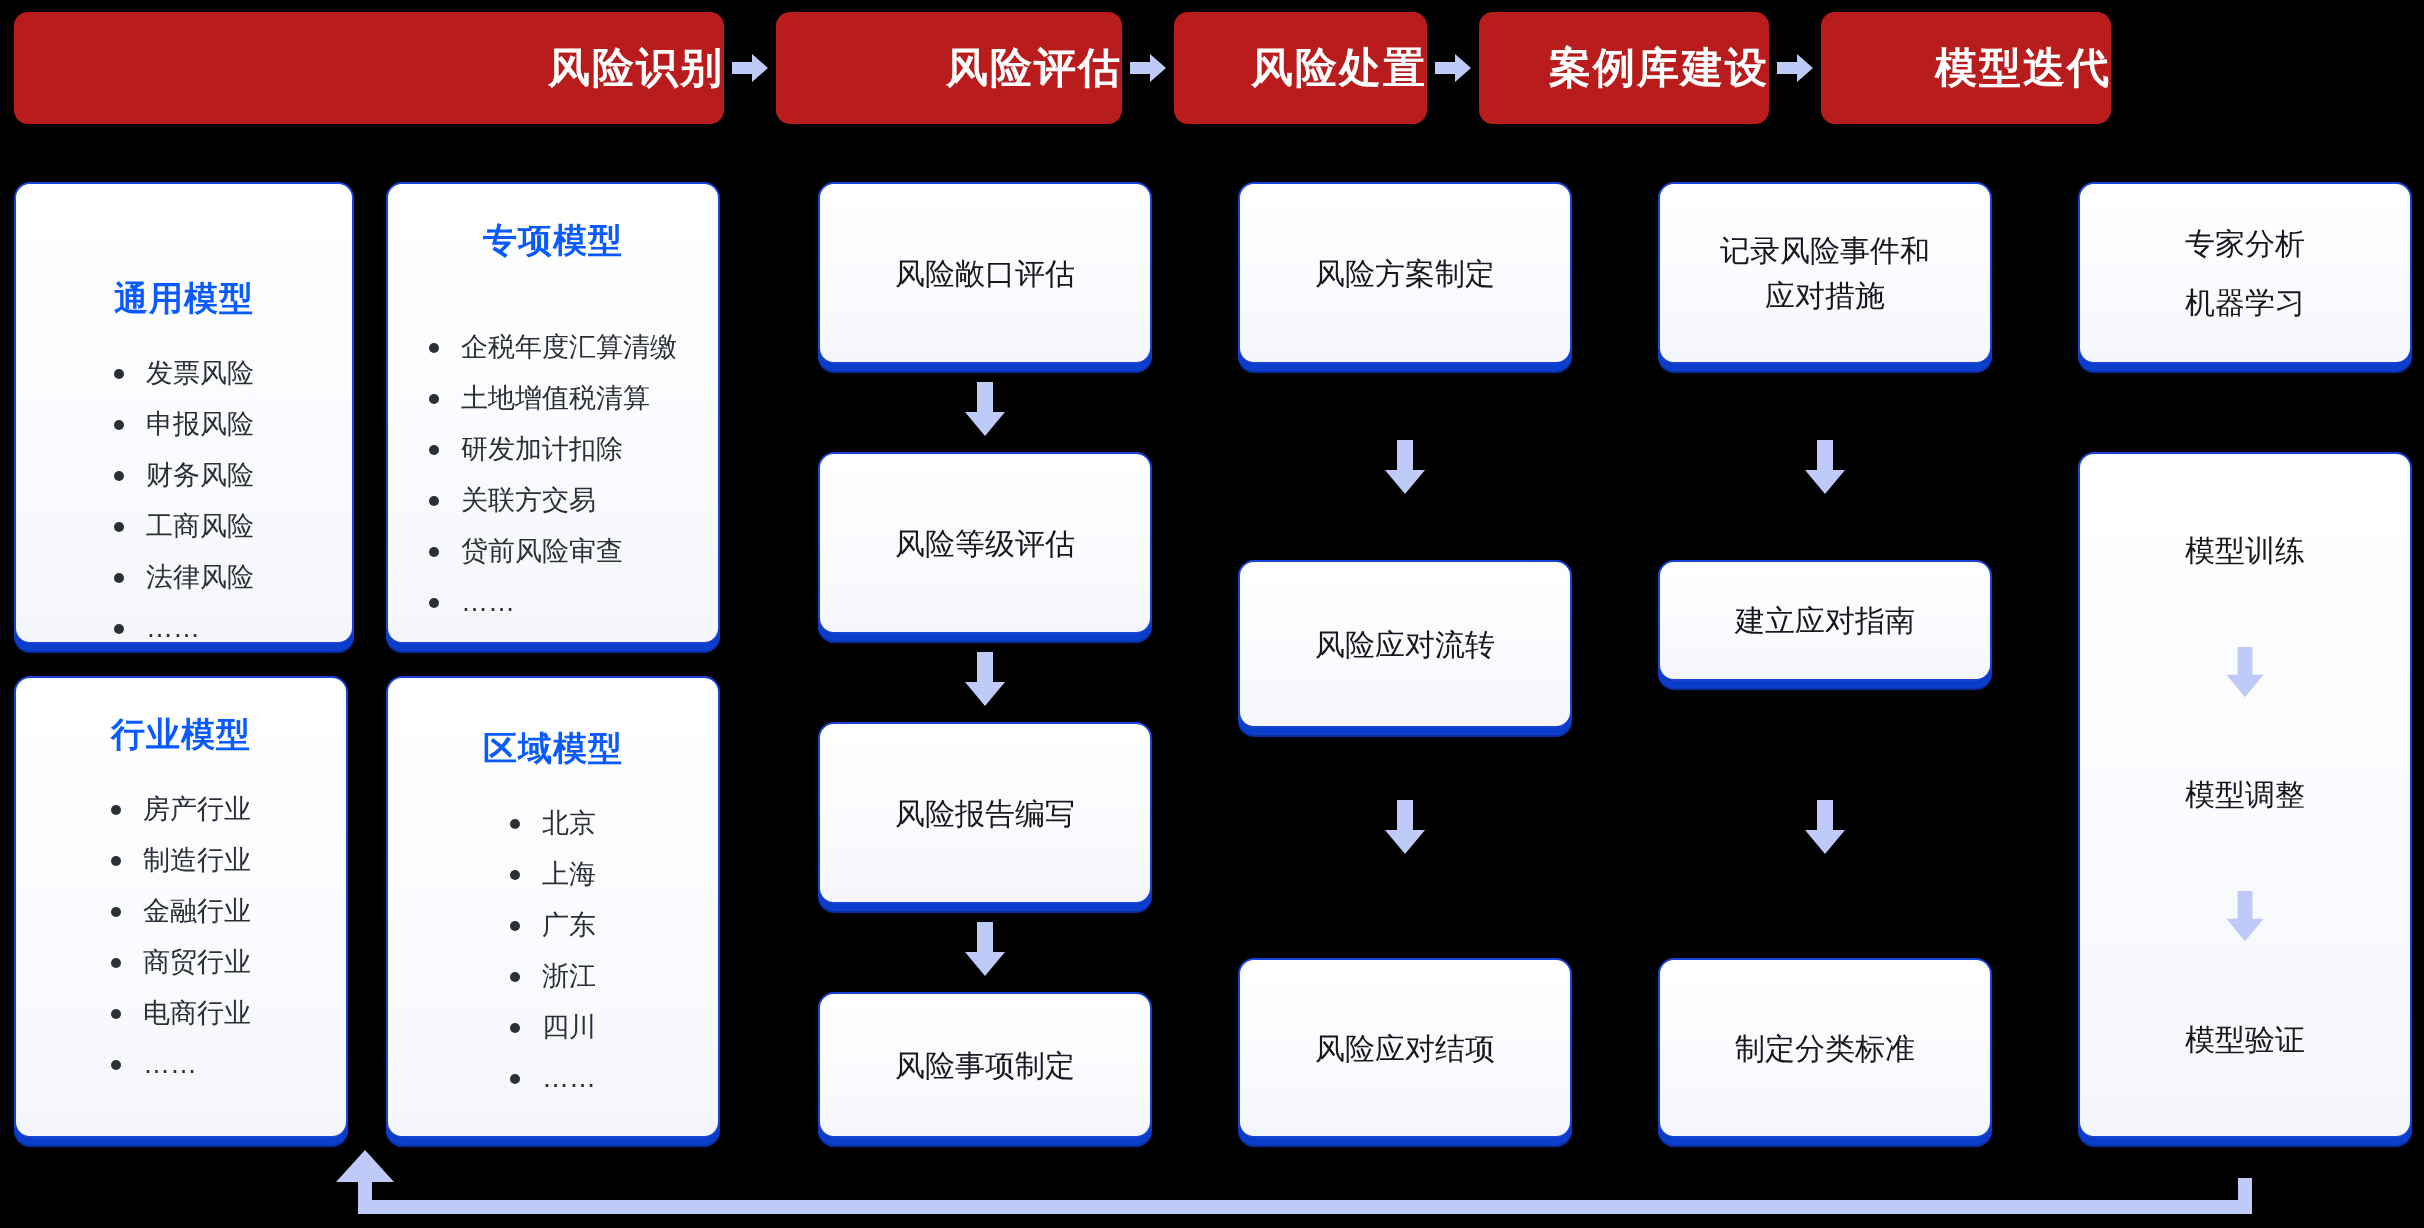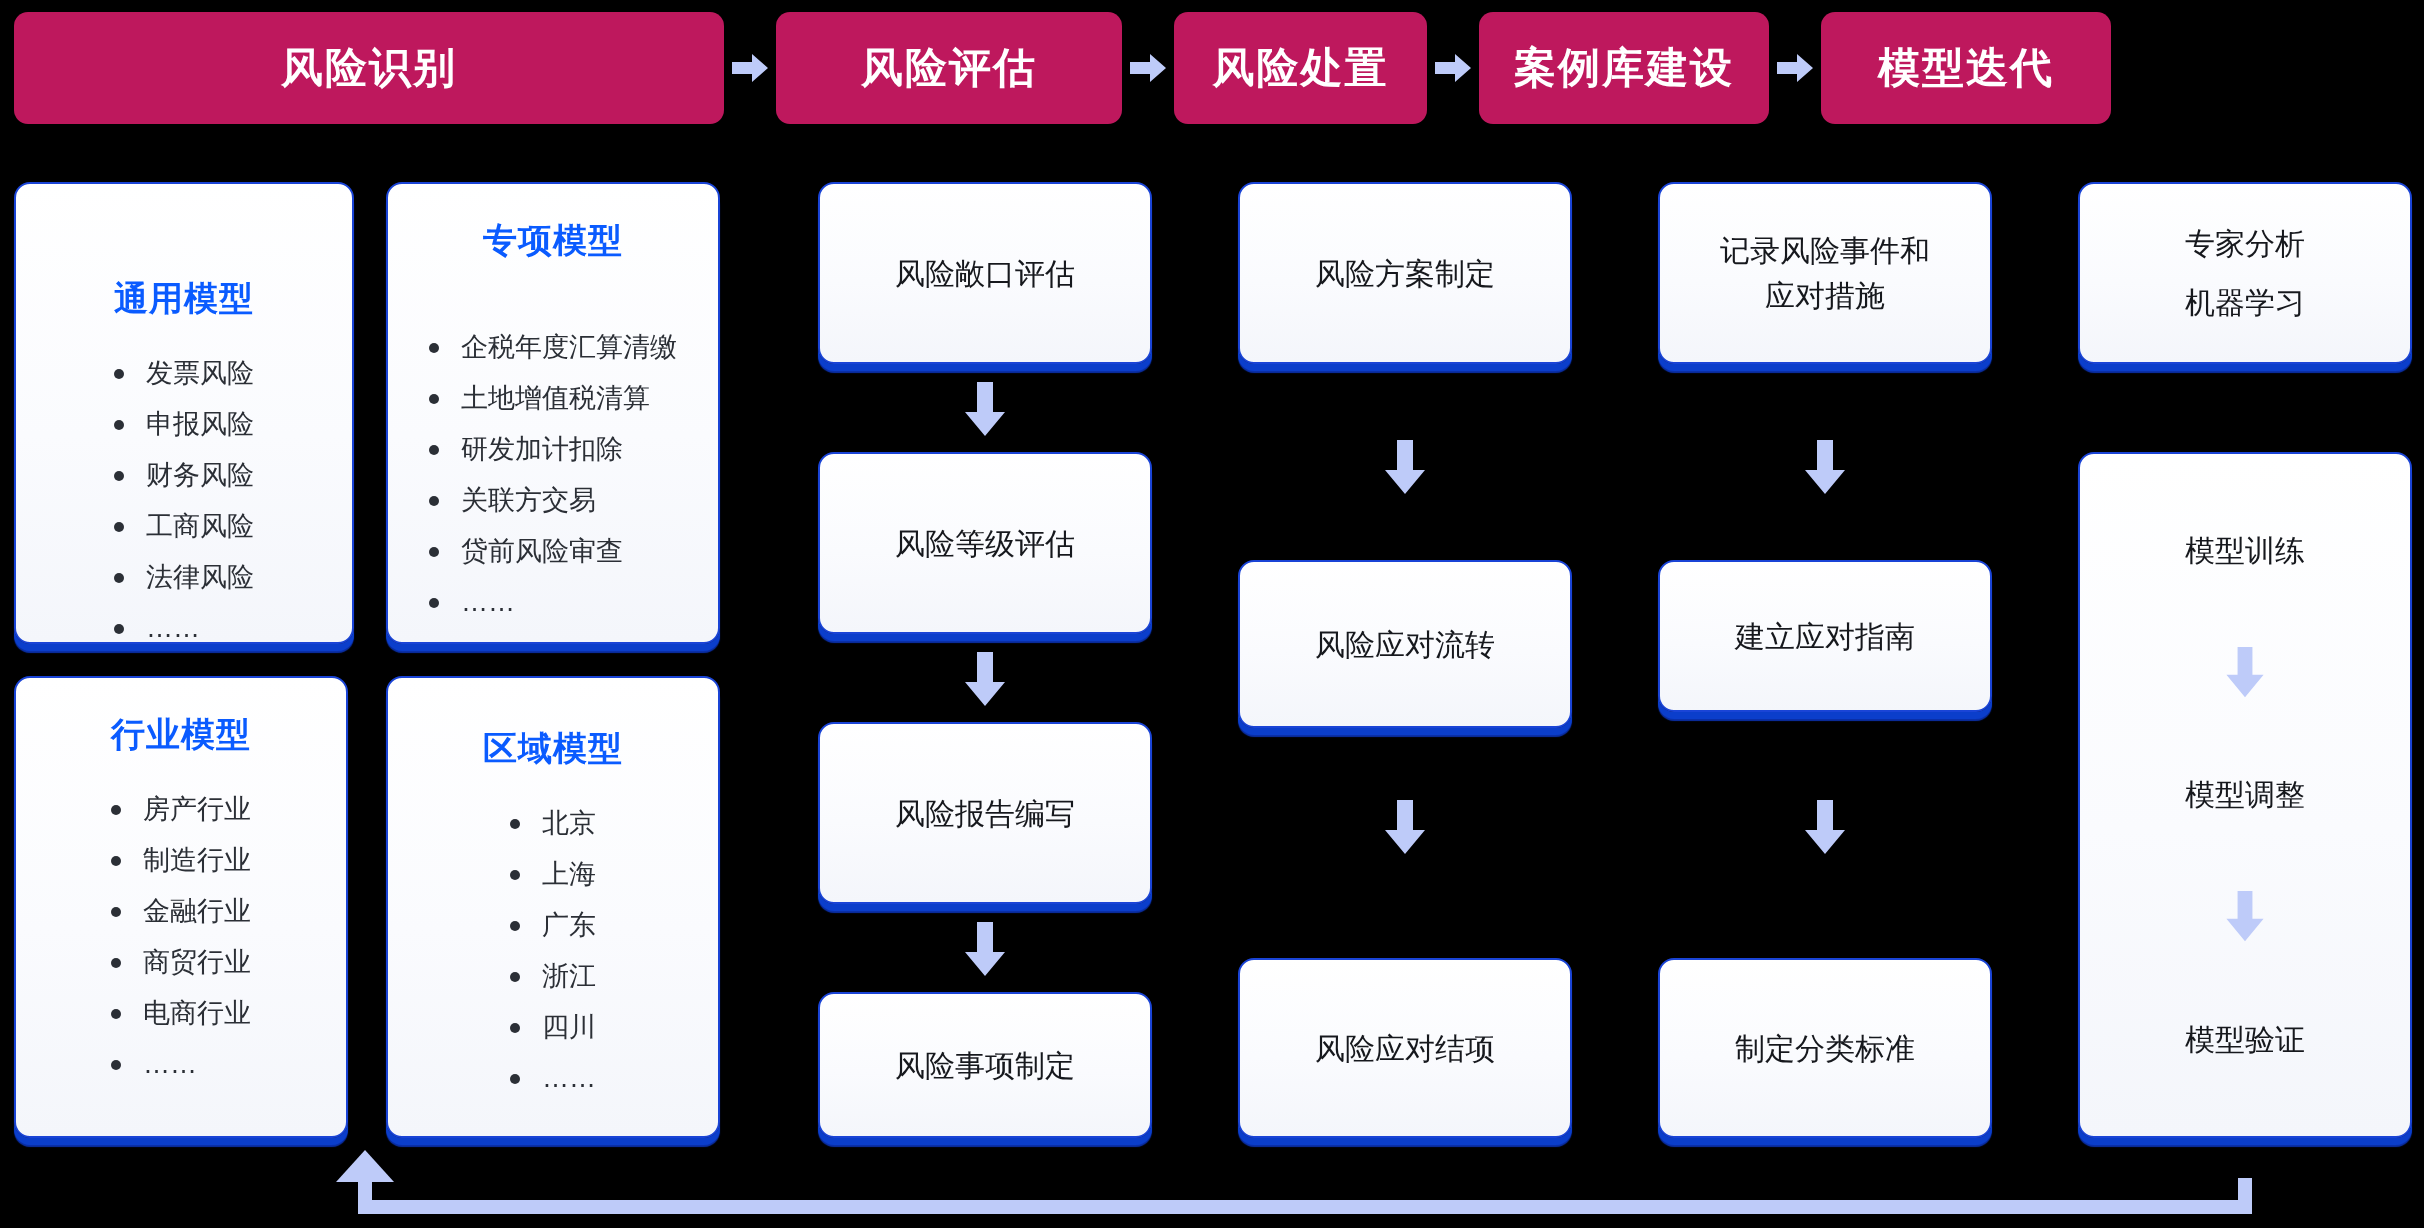--- a/index.html
+++ b/index.html
@@ -11,27 +11,27 @@
     position:relative;
   }
   .stage{position:relative;width:2424px;height:1228px;}
 
   
   .header-row{
     position:absolute;left:0;top:8px;width:2424px;height:120px;
     display:flex;align-items:center;
   }
   .phase-head{
-    background:#be185d;
+    background:#b91c1c;
     border-radius:14px;
     color:#ffffff;
     font-size:42px;
     font-weight:bold;
     letter-spacing:2px;
-    display:flex;align-items:center;justify-content:center;
+    display:flex;align-items:center;justify-content:flex-end;
     height:112px;
     box-sizing:border-box;
   }
   .head-arrow{
     flex:0 0 auto;
     width:52px;
     display:flex;align-items:center;justify-content:center;
     color:#becbf9;
     font-size:44px;
     line-height:1;
@@ -325,21 +325,21 @@
   <div class="card" style="left:1658px;top:182px;width:334px;height:182px;">
     <div class="proc-label">记录风险事件和
 应对措施</div>
   </div>
   <div class="v-arrow" style="left:1803px;top:440px;">
     <svg viewBox="0 0 44 56" aria-hidden="true">
         <path d="M14 0 H30 V30 H42 L22 54 L2 30 H14 Z" fill="#becbf9"></path>
       </svg>
   </div>
 
-  <div class="card" style="left:1658px;top:560px;width:334px;height:152px;">
+  <div class="card" style="left:1658px;top:560px;width:334px;height:121px;">
     <div class="proc-label">建立应对指南</div>
   </div>
   <div class="v-arrow" style="left:1803px;top:800px;">
     <svg viewBox="0 0 44 56" aria-hidden="true">
         <path d="M14 0 H30 V30 H42 L22 54 L2 30 H14 Z" fill="#becbf9"></path>
       </svg>
   </div>
 
   <div class="card" style="left:1658px;top:958px;width:334px;height:180px;">
     <div class="proc-label">制定分类标准</div>

